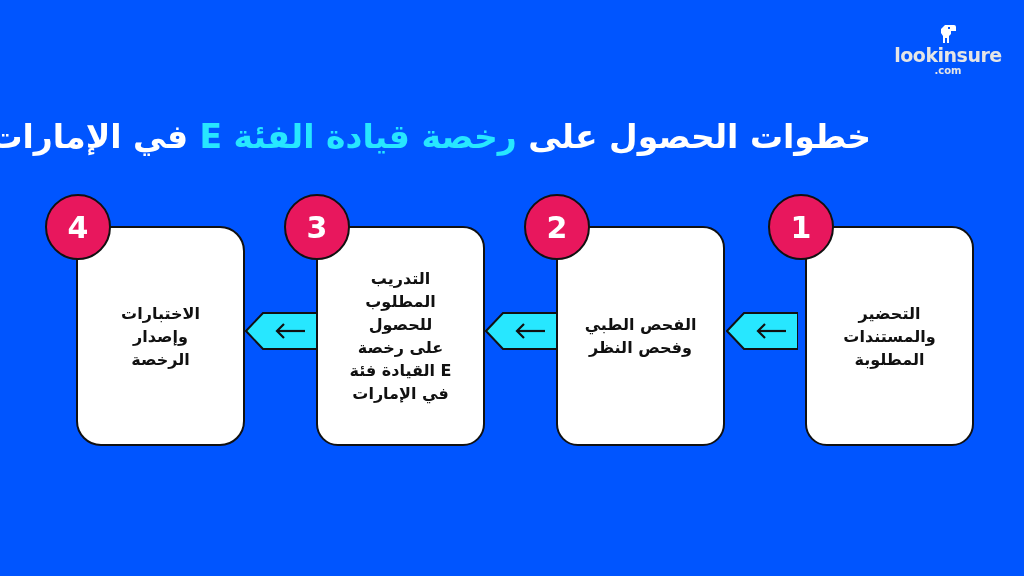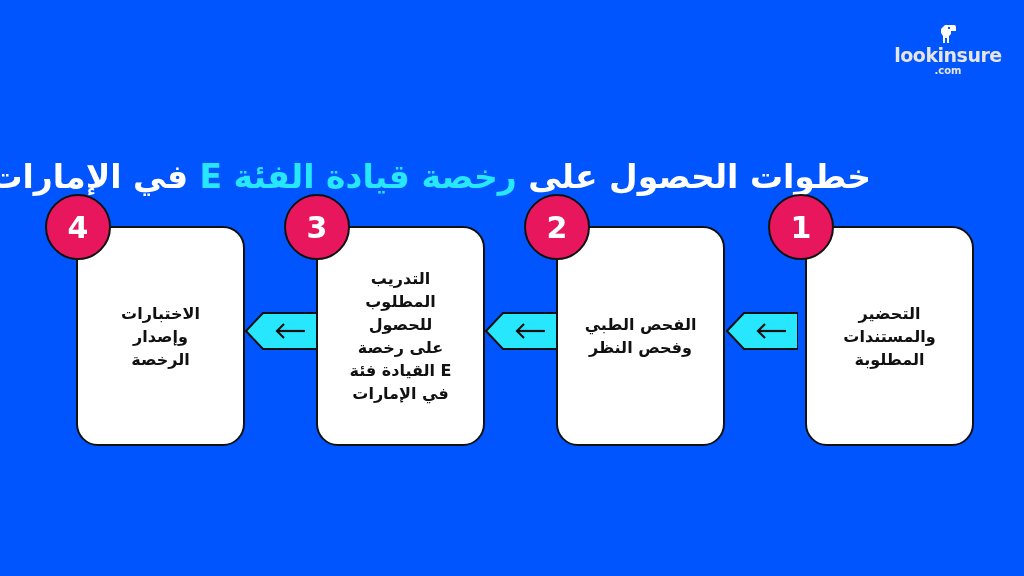--- a/index.html
+++ b/index.html
@@ -41,21 +41,20 @@
       width: 871px;
       top: 113px;
       height: 48px;
       text-align: center;
       direction: rtl;
       color: #ffffff;
       font-weight: bold;
       font-size: 33px;
       line-height: 48px;
       white-space: nowrap;
-      margin-top: 40px;
     }
     .title .hl { color: #27E7FF; }
     .card {
       position: absolute;
       top: 226px;
       width: 169px;
       height: 220px;
       background: #ffffff;
       border: 2px solid #111111;
       border-radius: 22px;
@@ -128,21 +127,21 @@
 <div class="card" style="left:316px;">
   <div class="card-text">التدريب
 المطلوب
 للحصول
 على رخصة
 E القيادة فئة
 في الإمارات</div>
 </div>
 <div class="badge" style="left:284px;">3</div>
 
-<div class="card" style="left:76px;">
+<div class="card" style="left:76px;border-radius:25px;">
   <div class="card-text">الاختبارات
 وإصدار
 الرخصة</div>
 </div>
 <div class="badge" style="left:45px;">4</div>
 
 <div class="arrow" style="left:726px;">
   <svg viewBox="0 0 72 38">
     <polygon points="72,1 18,1 1,19 18,37 72,37" fill="#27E7FF" stroke="#111111" stroke-width="2"></polygon>
     <line x1="32" y1="19" x2="60" y2="19" stroke="#111111" stroke-width="2.2"></line>

